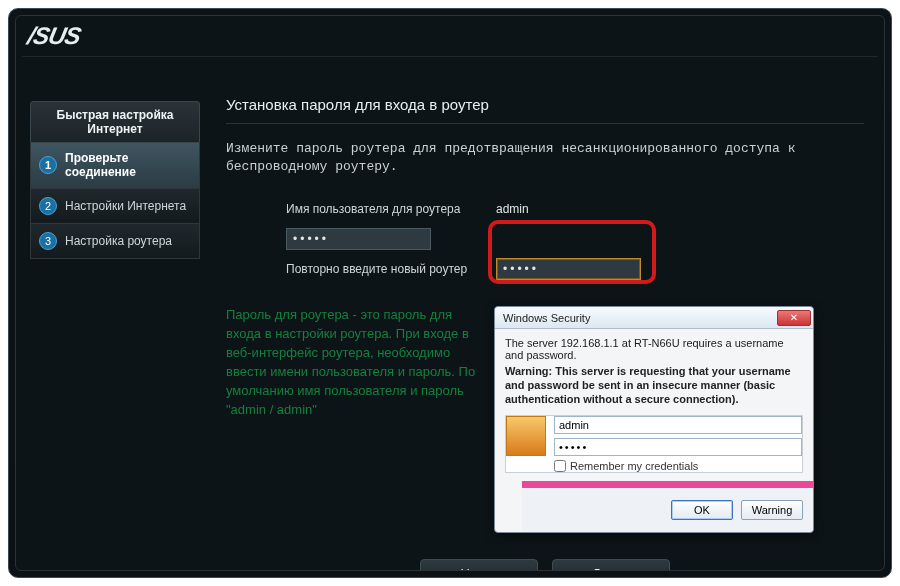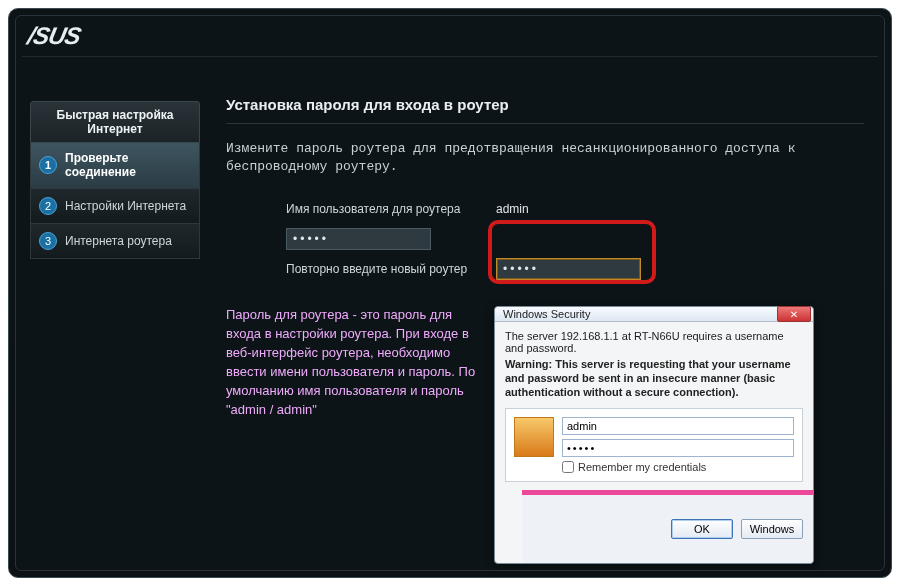--- a/index.html
+++ b/index.html
@@ -37,80 +37,80 @@
     color: #fff; font-weight: bold;
   }
   .step-num {
     width: 18px; height: 18px; border-radius: 50%; background: #1a6fa3;
     border: 1px solid #4aa3d6; color: #fff; font-size: 11px;
     display: flex; align-items: center; justify-content: center; flex-shrink: 0;
   }
   .step-label { line-height: 1.2; }
 
   .main { position: absolute; left: 210px; top: 80px; right: 20px; bottom: 20px; color: #cfd8dc; }
-  .title { font-size: 15px; font-weight: bold; color: #e8eef1; }
+  .title { font-size: 15px; font-weight: normal; color: #e8eef1; }
   .title-rule { height: 1px; background: #2a343a; margin: 10px 0 16px; }
   .intro { font-size: 13px; line-height: 1.4; margin-bottom: 18px; color: #c7d0d4; font-family: Liberation Mono, monospace; }
 
   .form-area { position: relative; padding-left: 60px; }
   .frow { display: flex; align-items: center; height: 30px; font-size: 12px; }
   .flabel { width: 210px; color: #cdd6da; }
   .fval { color: #e0e6e9; }
   .pw-input {
     width: 145px; height: 22px; background: #2e3a40; border: 1px solid #4a5a62;
     color: #dfe6e9; font-size: 12px; padding: 0 6px; letter-spacing: 3px;
   }
   .pw-input.focused { border: 1px solid #c08a2a; box-shadow: 0 0 0 1px #7a5a1a inset; }
 
   .highlight {
     position: absolute; border: 4px solid #d11a1a; border-radius: 10px;
     pointer-events: none;
   }
 
   .help-row { display: flex; gap: 18px; margin-top: 22px; }
-  .help-text { flex: 0 0 250px; font-size: 13px; line-height: 1.45; color: #f0abfc; }
+  .help-text { flex: 0 0 250px; font-size: 13px; line-height: 1.45; color: #15803d; }
 
   .win7 {
     width: 320px; font-family: "Segoe UI", Tahoma, sans-serif;
     background: #f4f5f7; border: 1px solid #7a8a99; border-radius: 4px;
     box-shadow: 0 2px 8px rgba(0,0,0,0.5); color: #222; font-size: 11px;
   }
   .win7-title {
     display: flex; align-items: center; justify-content: space-between;
-    height: 15px; padding: 0 2px 0 8px;
+    height: 22px; padding: 0 2px 0 8px;
     background: linear-gradient(#f7fbff, #dde7f2); border-bottom: 1px solid #b0bcc8;
     border-radius: 4px 4px 0 0; font-size: 11px; color: #222;
   }
   .win7-close {
     width: 34px; height: 16px; background: linear-gradient(#e77, #c33);
     border: 1px solid #933; border-radius: 2px; color: #fff;
     display: flex; align-items: center; justify-content: center; font-size: 10px; cursor: pointer;
   }
   .win7-body { padding: 8px 10px; }
   .win7-bold { color: #1a1a1a; }
   .win7-warn { color: #222; margin-top: 4px; line-height: 1.25; font-weight: bold; }
   .win7-cred {
-    margin-top: 8px; border: 1px solid #c7cfd8; background: #fff; padding: 8px;
+    margin-top: 8px; border: 1px solid #c7cfd8; background: #fff; 
     display: flex; gap: 8px; align-items: flex-start;
   }
   .win7-avatar {
     width: 40px; height: 40px; background: linear-gradient(#f7c96a, #d97a1a);
     border: 1px solid #c07818;
   }
   .win7-fields { flex: 1; }
   .win7-in {
     width: 100%; height: 18px; border: 1px solid #9fb4cf; background: #fff;
     font-size: 11px; padding: 0 4px; margin-bottom: 4px; letter-spacing: 0;
   }
   .win7-in.pw { letter-spacing: 2px; }
   .win7-chk { display: flex; align-items: flex-end; gap: 4px; font-size: 11px; color: #333; }
   .win7-chk input { width: 12px; height: 12px; }
   .win7-btns {
     display: flex; justify-content: flex-end; gap: 8px;
-    padding: 24px 10px; border-top: 5px solid #ec4899; background: #eef1f5;
+    padding: 12px 10px; border-top: 7px solid #ec4899; background: #eef1f5;
     border-radius: 0 0 4px 4px;
     margin-left: 27px;
   }
   .win7-btn {
     min-width: 62px; height: 20px; border: 1px solid #8a9fb8;
     background: linear-gradient(#fdfefe, #e4ebf3); font-size: 11px;
     border-radius: 2px; cursor: pointer;
   }
   .win7-btn.primary { border-color: #3f73b8; box-shadow: 0 0 0 1px #aecdf0 inset; }
 
@@ -135,21 +135,21 @@
       <div class="step active">
         <div class="step-num">1</div>
         <div class="step-label">Проверьте соединение</div>
       </div>
       <div class="step">
         <div class="step-num">2</div>
         <div class="step-label">Настройки Интернета</div>
       </div>
       <div class="step">
         <div class="step-num">3</div>
-        <div class="step-label">Интернета роутера</div>
+        <div class="step-label">Настройка роутера</div>
       </div>
     </div>
 
     <div class="main">
       <div class="title">Установка пароля для входа в роутер</div>
       <div class="title-rule"></div>
       <div class="intro">Измените пароль роутера для предотвращения несанкционированного доступа к беспроводному роутеру.</div>
 
       <div class="form-area">
         <div class="frow">
@@ -184,21 +184,21 @@
                 <input class="win7-in pw" type="text" readonly="" value="•••••" style="">
                 <label class="win7-chk">
                   <input type="checkbox" style="">
                   <span>Remember my credentials</span>
                 </label>
               </div>
             </div>
           </div>
           <div class="win7-btns">
             <button class="win7-btn primary">OK</button>
-            <button class="win7-btn">Windows</button>
+            <button class="win7-btn">Warning</button>
           </div>
         </div>
       </div>
 
       <div class="nav-btns">
         <button class="nav-btn">Назад</button>
         <button class="nav-btn">Далее</button>
       </div>
     </div>
   </div>

